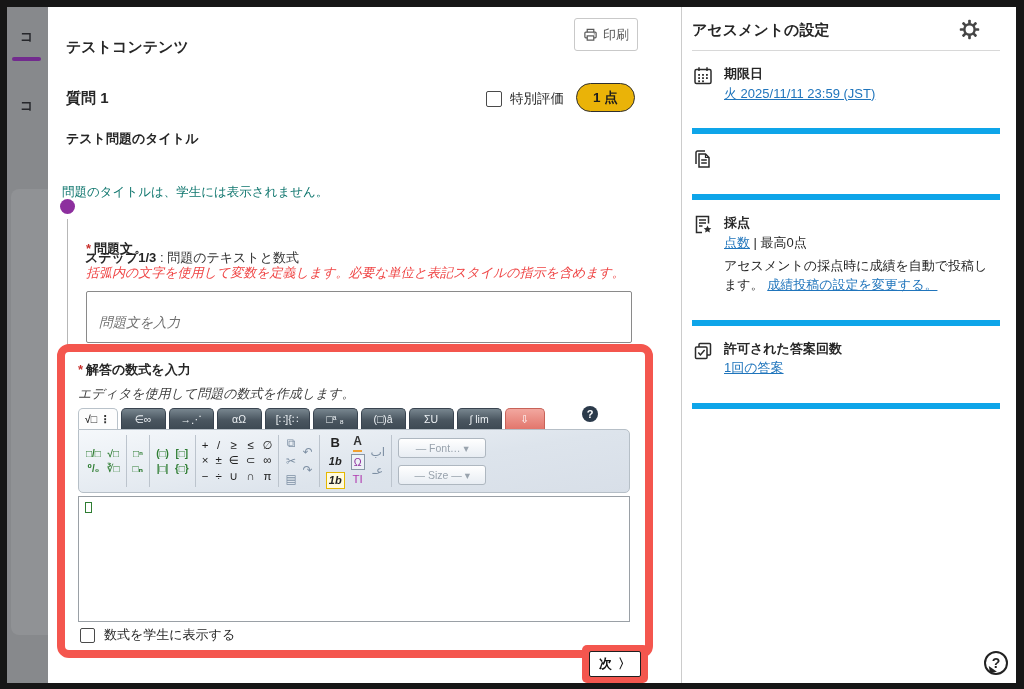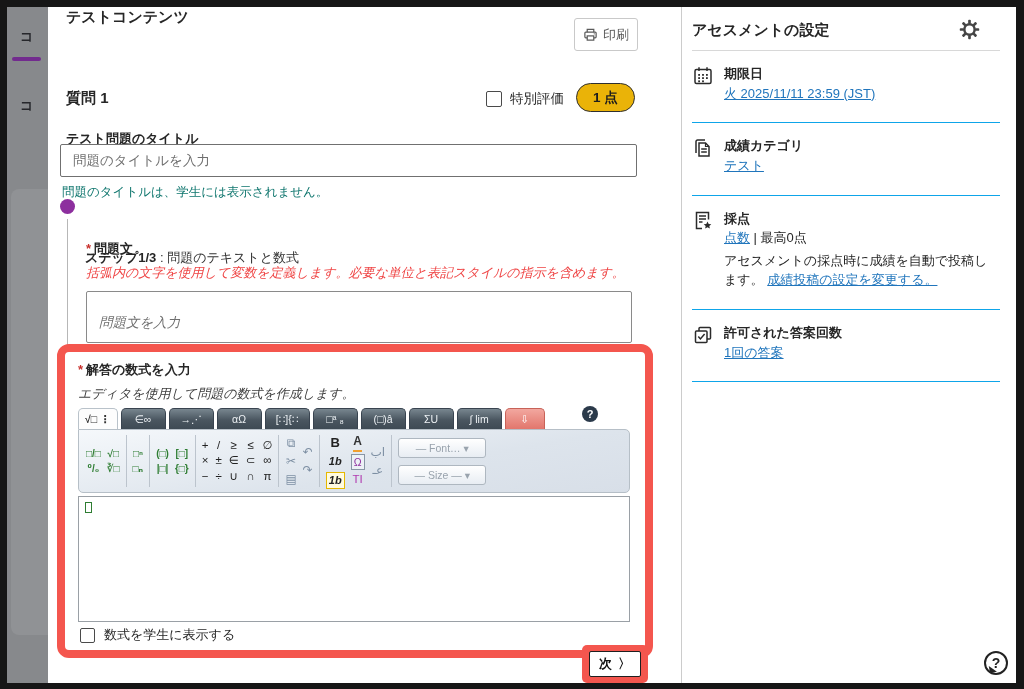--- a/index.html
+++ b/index.html
@@ -8,21 +8,21 @@
 
   
   .backdrop { position:absolute; left:7px; top:7px; width:41px; height:676px; background:#87898c; }
   .bd-tab { position:absolute; font-size:13px; font-weight:bold; color:#26272b; }
   .bd-bar { position:absolute; left:5px; top:50px; width:29px; height:4px; background:#722b8e; border-radius:2px; }
   .bd-card { position:absolute; left:4px; top:182px; width:37px; height:446px; background:rgba(255,255,255,.08); border-radius:8px 0 0 8px; }
 
   
   .main-panel { position:absolute; left:48px; top:7px; width:968px; height:676px; background:#ffffff; }
 
-  .doc-title { position:absolute; left:18px; top:1px; font-size:15px; font-weight:bold; color:#262626; }
+  .doc-title { position:absolute; left:18px; top:31px; font-size:15px; font-weight:bold; color:#262626; }
   .print-btn { position:absolute; left:526px; top:11px; width:64px; height:33px; border:1px solid #c9c9c9; border-radius:3px; background:#fff; color:#595959; font-size:13px; display:flex; align-items:center; justify-content:center; gap:5px; cursor:pointer; }
 
   .q-title { position:absolute; left:18px; top:82px; font-size:15px; font-weight:bold; color:#262626; }
   .special-row { position:absolute; left:438px; top:83px; display:flex; align-items:center; gap:8px; font-size:13.5px; color:#262626; }
   .cb { width:16px; height:16px; border:1.5px solid #4a4a4a; border-radius:2px; background:#fff; display:inline-block; flex:none; }
   .points-pill { position:absolute; left:528px; top:76px; height:29px; padding:0 16px; border:1.6px solid #2f2f2f; border-radius:15px; display:flex; align-items:center; font-size:13.5px; font-weight:bold; color:#1d1d1d; background:#eab308; }
 
   .fld-label { position:absolute; left:18px; top:123px; font-size:13px; font-weight:bold; color:#262626; }
   .input1 { position:absolute; left:12px; top:137px; width:577px; height:33px; border:1px solid #707070; border-radius:2px; background:#fff; font-size:13.5px; padding:0 12px; color:#262626; }
   .input1::placeholder { color:#6f6f6f; opacity:1; }
@@ -79,21 +79,21 @@
   .next-wrap { position:absolute; left:534px; top:638px; background:#f4564e; border-radius:5px; padding:6px 7px; }
   .next-btn { background:#fff; border:1.5px solid #1f1f1f; border-radius:2px; font-size:13px; font-weight:bold; color:#111; padding:3px 9px; display:flex; gap:6px; align-items:center; cursor:pointer; }
 
   
   .divider-v { position:absolute; left:633px; top:0; width:1px; height:100%; background:#cccccc; }
   .sidebar { position:absolute; left:634px; top:0; width:334px; height:100%; padding:12px 16px 0 10px; }
   .sb-head { display:flex; align-items:flex-end; justify-content:space-between; margin-bottom:10px; }
   .sb-title { font-size:15px; font-weight:bold; color:#262626; }
   .gear { margin-right:20px; cursor:pointer; }
   .sidebar hr { border:none; height:1px; background:#d8d8d8; }
-  .sb-section { display:flex; gap:10px; padding:13px 0 18px 0; border-bottom:1px solid #0ea5e9; }
+  .sb-section { display:flex; gap:10px; padding:13px 0 24px 0; border-bottom:6px solid #0ea5e9; }
   .sb-icon { flex:none; margin-top:1px; }
   .sb-label { font-size:13px; font-weight:bold; color:#262626; line-height:1.5; }
   .sb-link { font-size:13px; color:#2075bc; text-decoration:underline; cursor:pointer; line-height:1.6; }
   .sb-plain { font-size:13px; color:#262626; }
   .sb-text { font-size:13px; color:#262626; line-height:1.5; margin-top:2px; }
 
   .help-bubble { position:absolute; left:936px; top:644px; width:24px; height:24px; border:2px solid #222; border-radius:50%; display:flex; align-items:center; justify-content:center; font-size:14px; font-weight:bold; color:#222; background:#fff; cursor:pointer; }
   .help-bubble::after { content:""; position:absolute; left:-1px; bottom:-5px; width:0; height:0; border:5px solid transparent; border-top-color:#222; transform:rotate(35deg); }
 </style>
 </head>
@@ -122,21 +122,20 @@
 
   <div class="q-title">質問 1</div>
 
   <div class="special-row">
     <span class="cb"></span>
     <span>特別評価</span>
   </div>
   <div class="points-pill">1 点</div>
 
   <div class="fld-label">テスト問題のタイトル</div>
-  <input class="input1" type="text" placeholder="問題のタイトルを入力" style="">
   <div class="helper">問題のタイトルは、学生には表示されません。</div>
 
   <div class="step-dot"></div>
   <div class="step-label"><b>ステップ1/3</b><span> : 問題のテキストと数式</span></div>
   <div class="vline"></div>
 
   <div class="prompt-label"><span class="req">*</span><span>問題文</span></div>
   <div class="prompt-desc">括弧内の文字を使用して変数を定義します。必要な単位と表記スタイルの指示を含めます。</div>
   <input class="input2" type="text" placeholder="問題文を入力" style="">
 
@@ -288,24 +287,20 @@
     </div>
 
     <div class="sb-section">
       <svg class="sb-icon" width="22" height="22" viewBox="0 0 22 22" fill="none" stroke="#2b2b2b" stroke-width="1.5">
         <path d="M4 16 V4.5 a1.5 1.5 0 0 1 1.5 -1.5 H13"></path>
         <path d="M7 6 h6.5 l3.5 3.5 V19 H7 z"></path>
         <path d="M13.5 6 v3.5 h3.5" stroke-width="1.2"></path>
         <line x1="9.2" y1="12" x2="14.8" y2="12"></line>
         <line x1="9.2" y1="15" x2="14.8" y2="15"></line>
       </svg>
-      <div class="sb-body">
-        <div class="sb-label">成績カテゴリ</div>
-        <a class="sb-link">テスト</a>
-      </div>
     </div>
 
     <div class="sb-section">
       <svg class="sb-icon" width="22" height="22" viewBox="0 0 22 22" fill="none" stroke="#2b2b2b" stroke-width="1.5">
         <path d="M16.5 9.5 V2.5 H4.5 V18.5 H10"></path>
         <line x1="7" y1="6" x2="14" y2="6"></line>
         <line x1="7" y1="9" x2="14" y2="9"></line>
         <line x1="7" y1="12" x2="10.5" y2="12"></line>
         <path fill="#2b2b2b" stroke="none" d="M15.5 11.6 L16.7 14.1 L19.3 14.3 L17.3 16.1 L17.9 18.6 L15.5 17.2 L13.1 18.6 L13.7 16.1 L11.7 14.3 L14.3 14.1 Z"></path>
       </svg>

